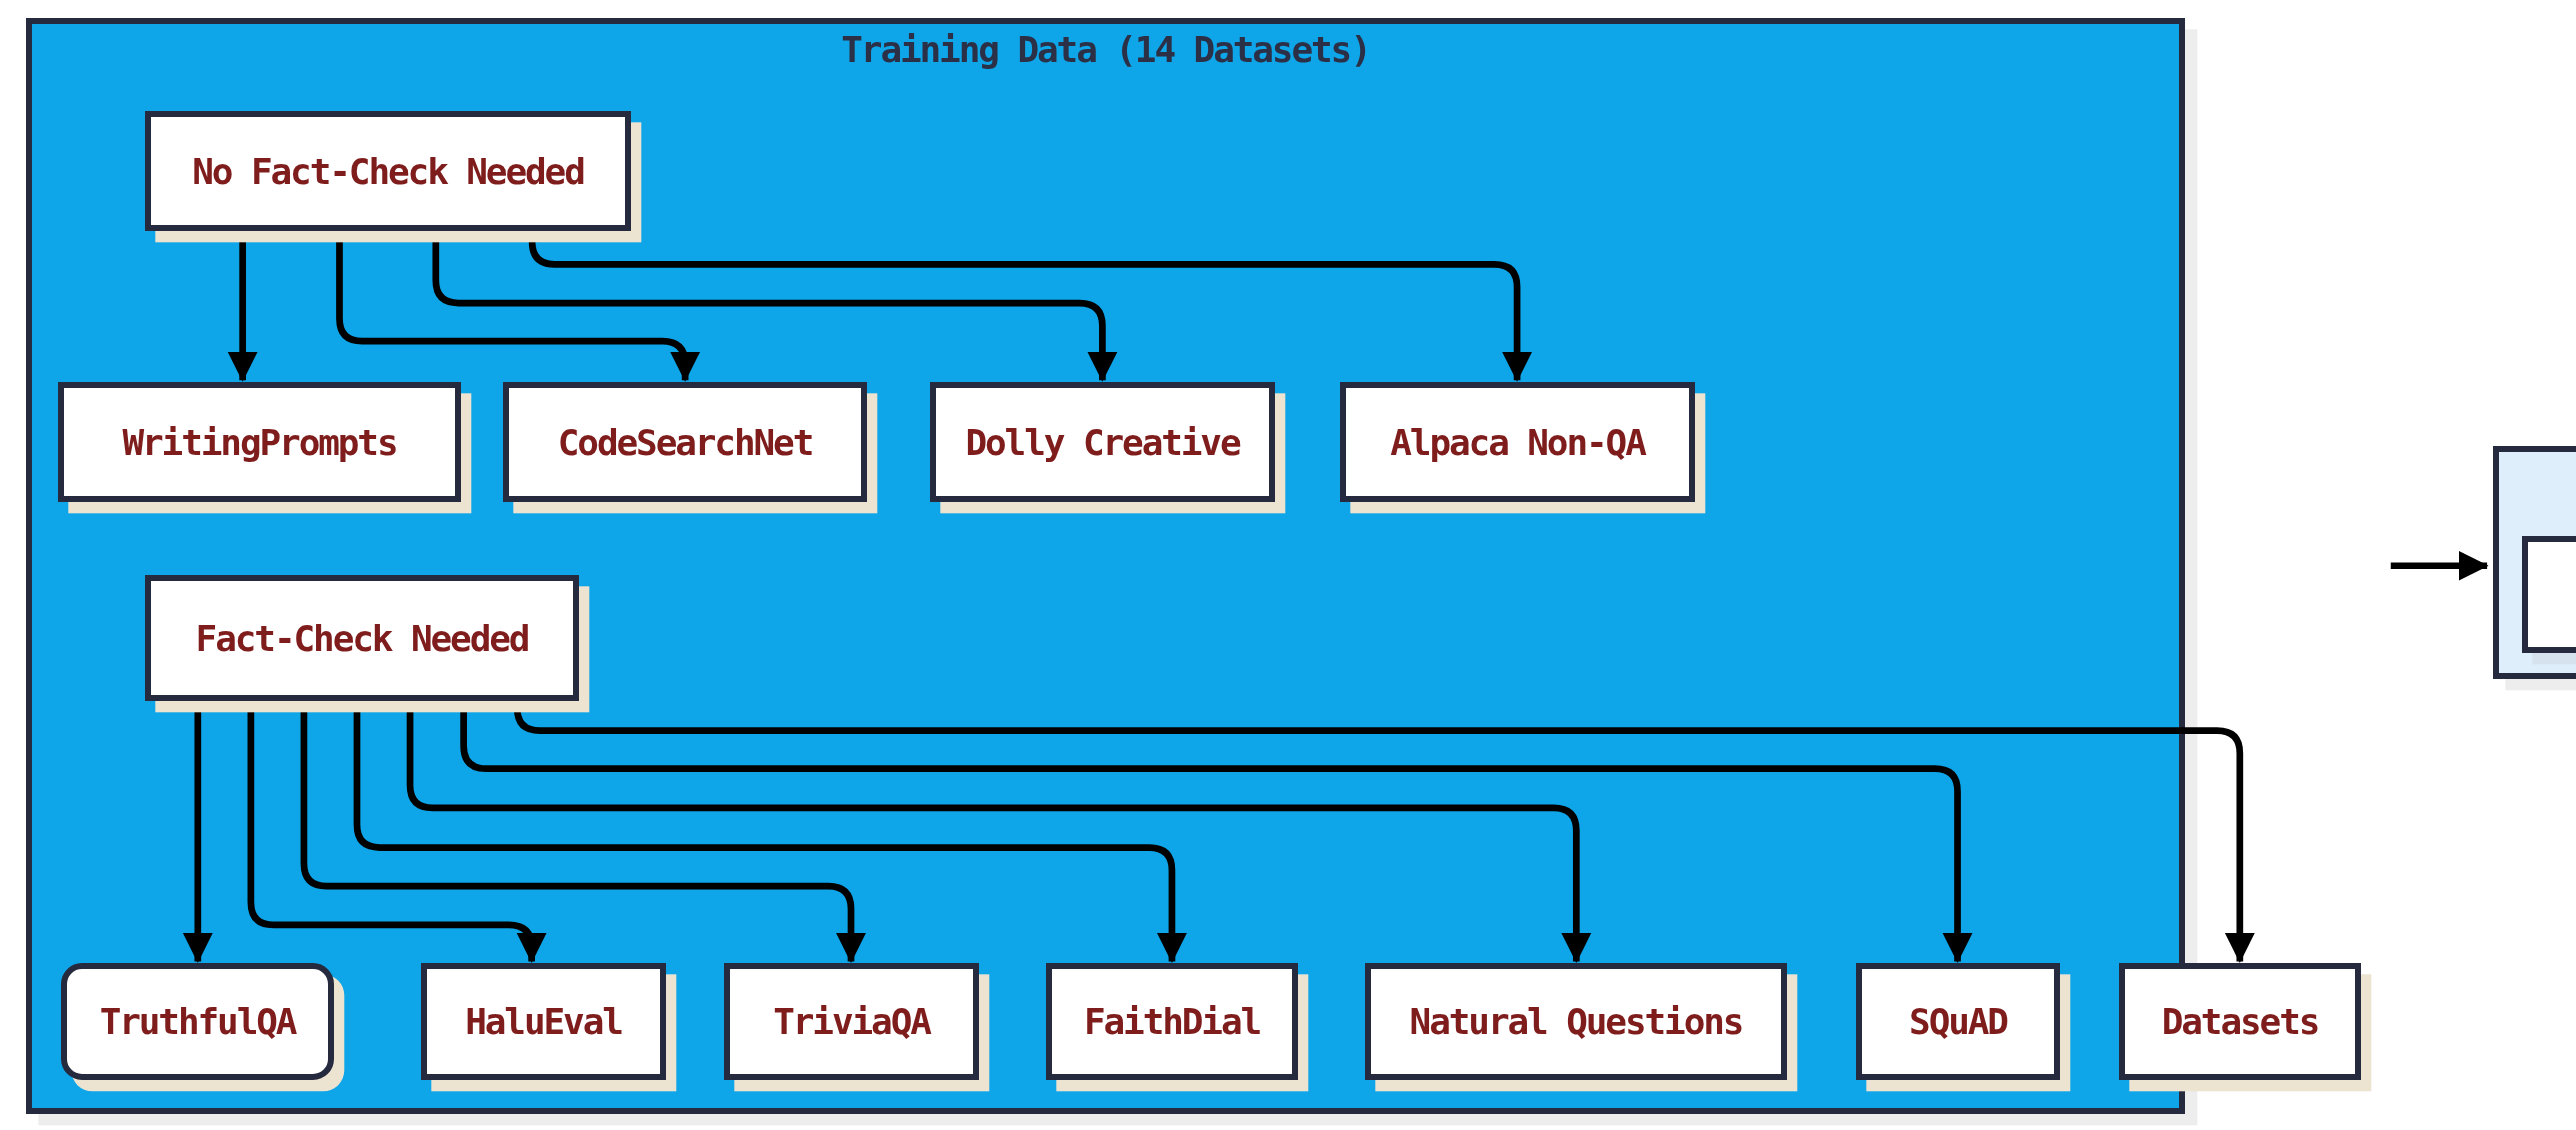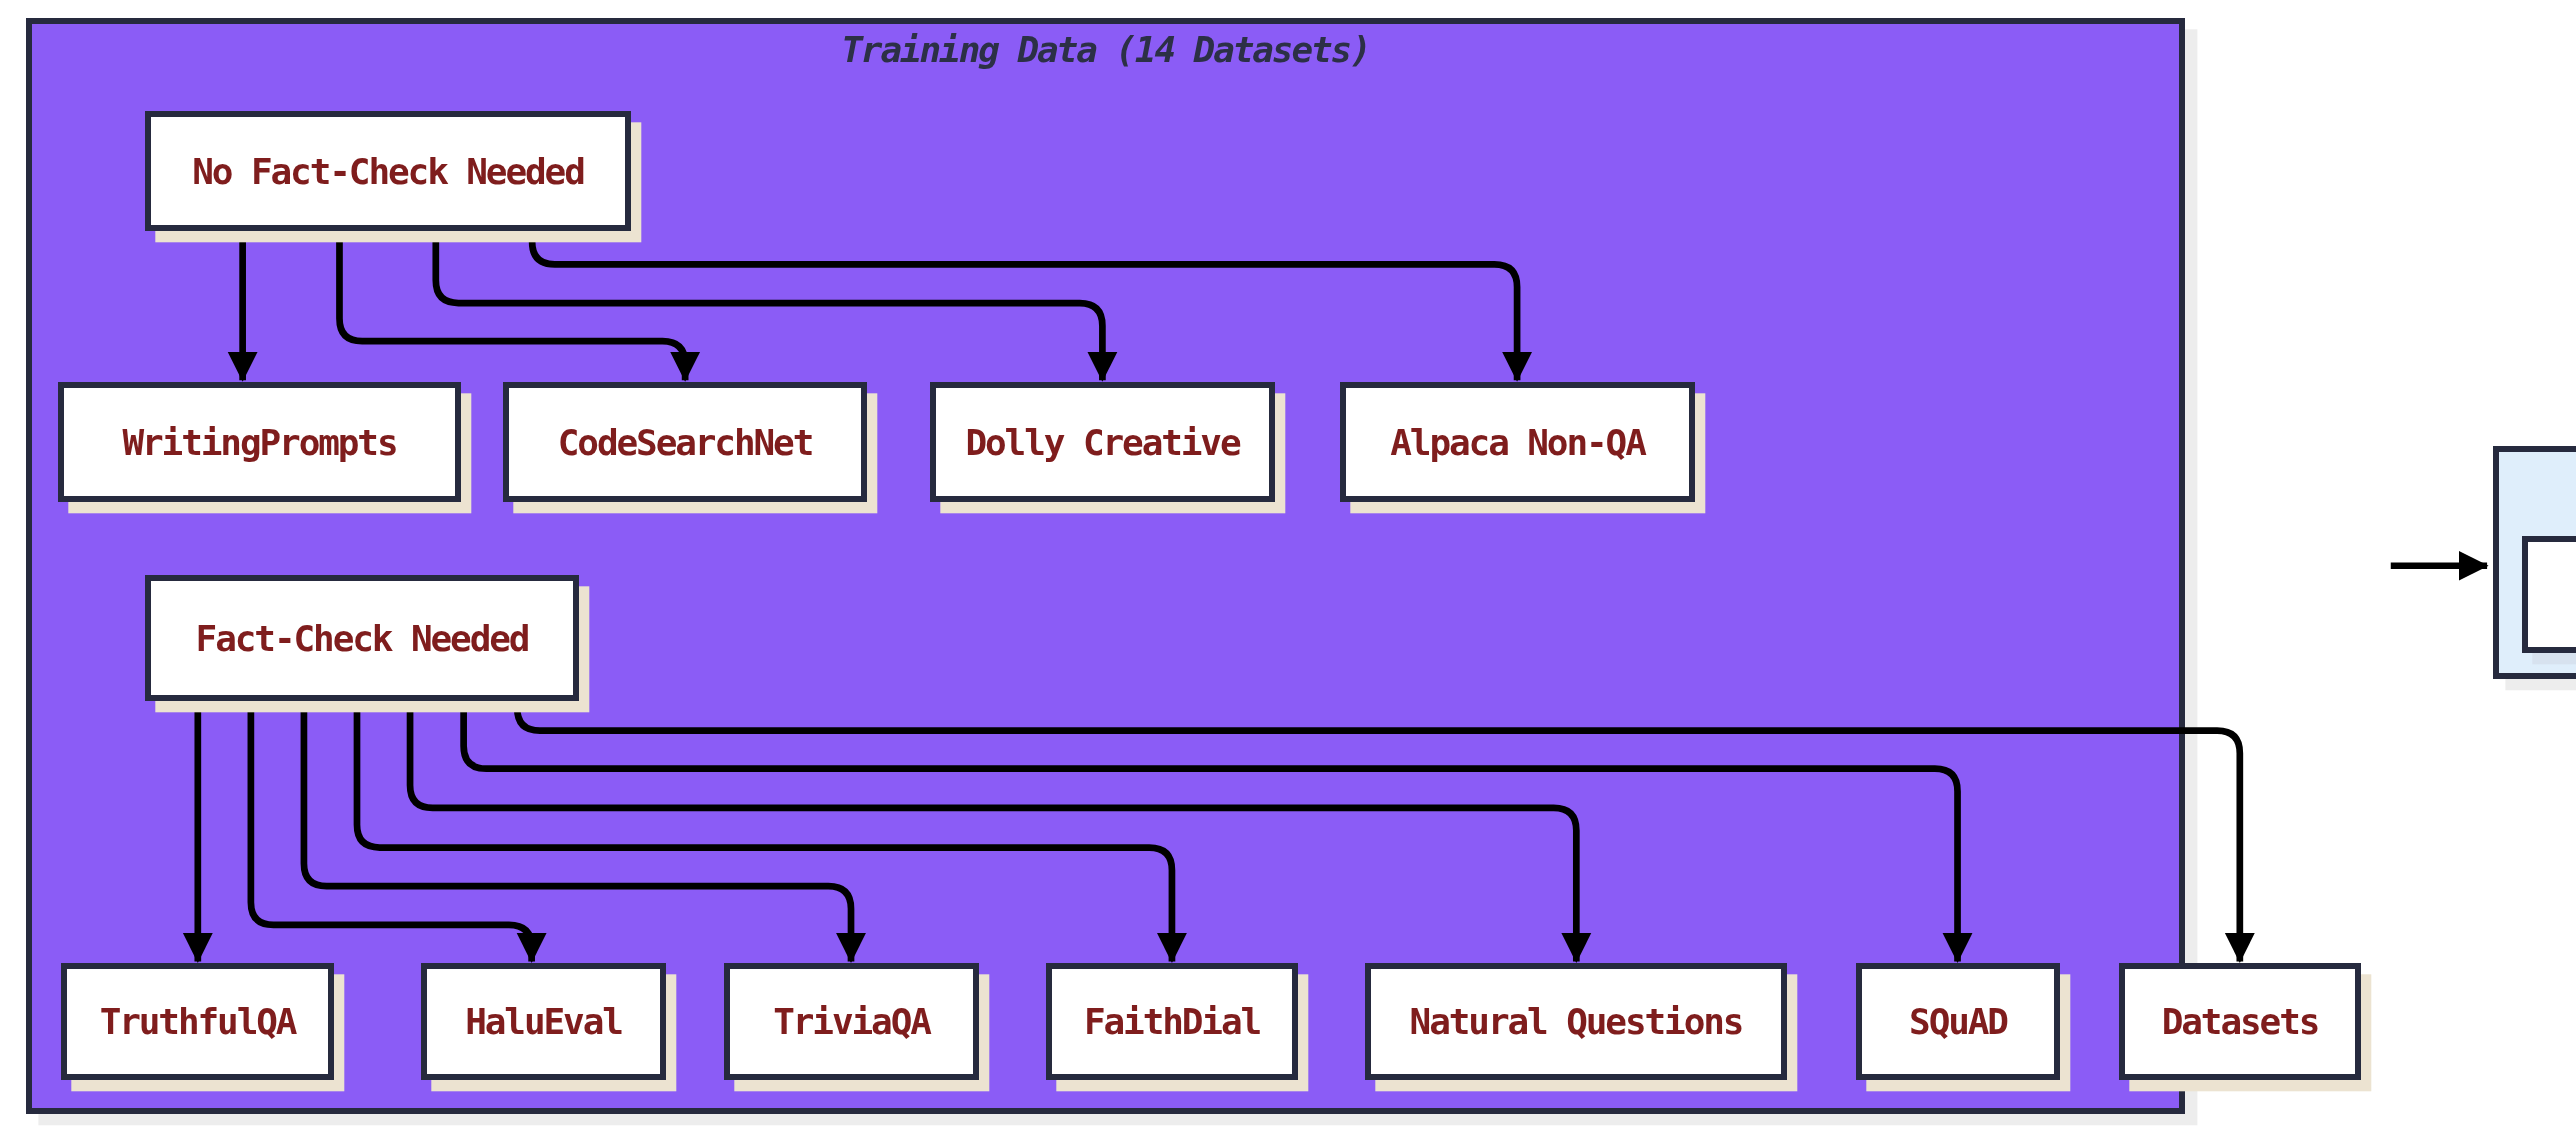--- a/index.html
+++ b/index.html
@@ -3,21 +3,21 @@
 <meta charset="utf-8">
 <style>
   html,body{margin:0;padding:0;background:#ffffff;}
   body{width:3828px;height:1131px;overflow:hidden;
        font-family:"DejaVu Sans Mono","Liberation Mono",monospace;}
   .canvas{position:relative;width:3828px;height:1131px;background:#ffffff;}
   *{box-sizing:border-box;}
 
   .container{position:absolute;border:6.2px solid #262a3e;z-index:0;}
   .container.training{left:26px;top:18px;width:2159px;height:1096px;
-       background:#8b5cf6;box-shadow:12.4px 11.3px 0 0 #ededed;font-style:italic;}
+       background:#0ea5e9;box-shadow:12.4px 11.3px 0 0 #ededed;}
   .container.sentinel{left:2493px;top:446px;width:1311px;height:233px;
        background:#dfeefb;box-shadow:12.4px 11.3px 0 0 #ededed;}
   .container-title{position:absolute;left:0;top:5.2px;width:100%;text-align:center;
        font-size:36px;font-weight:700;letter-spacing:-2.1px;color:#2c3046;}
 
   .edges{position:absolute;left:0;top:0;width:3828px;height:1131px;z-index:1;}
 
   .node{position:absolute;z-index:2;background:#ffffff;border:6.7px solid #262a3e;
        display:flex;align-items:center;justify-content:center;
        font-size:36px;font-weight:700;letter-spacing:-2.1px;color:#7f1d1d;
@@ -67,21 +67,21 @@
   </section>
 
   <div class="node on-cream" style="left:145px;top:111px;width:486px;height:120px;">No Fact-Check Needed</div>
   <div class="node on-cream" style="left:145px;top:575px;width:434px;height:126px;">Fact-Check Needed</div>
 
   <div class="node on-cream" style="left:58px;top:382px;width:403px;height:120px;">WritingPrompts</div>
   <div class="node on-cream" style="left:503px;top:382px;width:364px;height:120px;">CodeSearchNet</div>
   <div class="node on-cream" style="left:930px;top:382px;width:345px;height:120px;">Dolly Creative</div>
   <div class="node on-cream" style="left:1340px;top:382px;width:355px;height:120px;">Alpaca Non-QA</div>
 
-  <div class="node on-cream" style="left:61px;top:963px;width:273px;height:117px;">TruthfulQA</div>
+  <div class="node on-cream" style="left:61px;top:963px;width:273px;height:117px;border-radius:21px;">TruthfulQA</div>
   <div class="node on-cream" style="left:410px;top:963px;width:245px;height:117px;margin-left:11px;">HaluEval</div>
   <div class="node on-cream" style="left:724px;top:963px;width:255px;height:117px;">TriviaQA</div>
   <div class="node on-cream" style="left:1046px;top:963px;width:252px;height:117px;">FaithDial</div>
   <div class="node on-cream" style="left:1365px;top:963px;width:422px;height:117px;">Natural Questions</div>
   <div class="node on-cream" style="left:1856px;top:963px;width:204px;height:117px;">SQuAD</div>
   <div class="node on-cream" style="left:2119px;top:963px;width:242px;height:117px;">Datasets</div>
 
   <div class="node on-blue" style="left:2522px;top:536px;width:402px;height:117px;">ModernBERT Base</div>
 
 </div>

